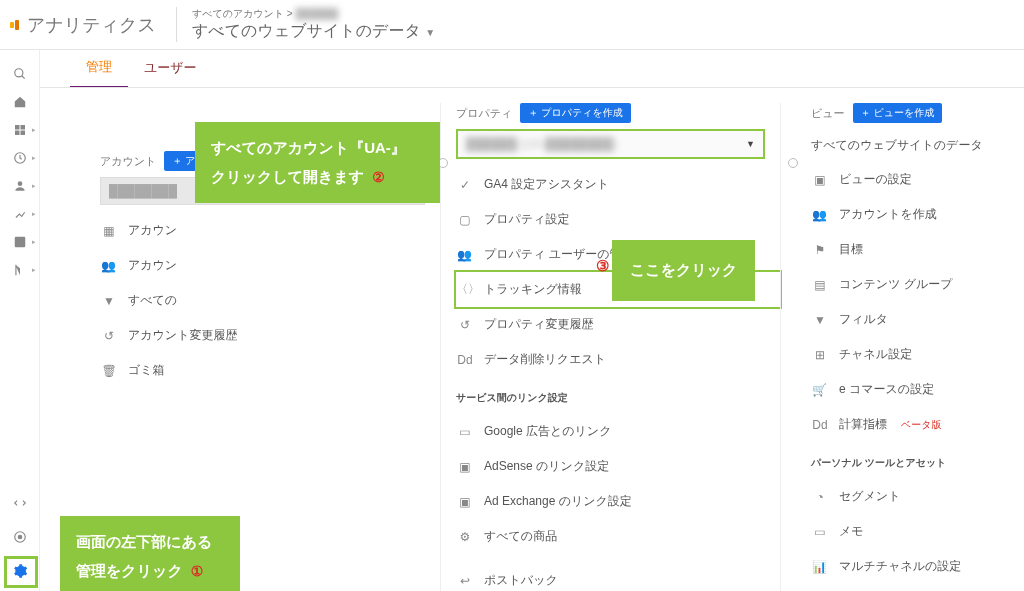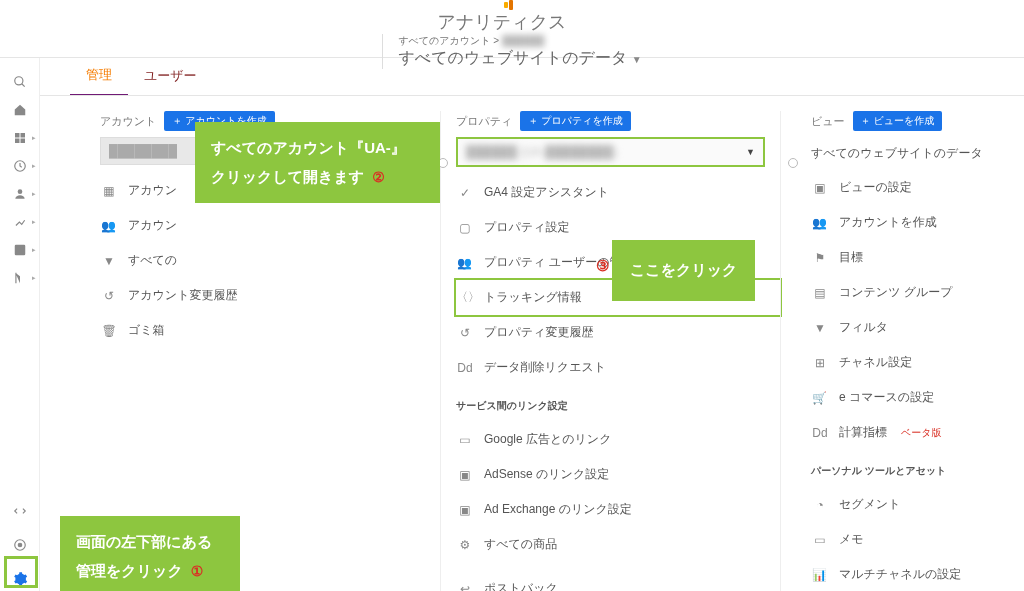--- a/index.html
+++ b/index.html
@@ -1,18 +1,18 @@
 <!DOCTYPE html>
 <html><head>
 <meta charset="utf-8">
 <style>
 * { box-sizing: border-box; margin: 0; padding: 0; }
 body { font-family: Arial, "Hiragino Sans", sans-serif; font-size: 12px; color: #555; background: #fff; }
 
-.header { display: flex; align-items: center; height: 58px; border-bottom: 1px solid #e5e5e5; padding: 0 24px; flex-direction: column; }
+.header { display: flex; align-items: center; height: 50px; border-bottom: 1px solid #e5e5e5; padding: 0 10px; }
 .logo { font-size: 20px; color: #F9AB00; margin-right: 8px; display: flex; align-items: center; gap: 1px; }
 .logo .bar { display: inline-block; background: #F9AB00; border-radius: 1px; }
 .logo .b1 { width: 4px; height: 6px; }
 .logo .b2 { width: 4px; height: 10px; background: #E37400; }
 .app-title { font-size: 18px; color: #777; margin-right: 20px; font-weight: 400; }
 .breadcrumb { border-left: 1px solid #ddd; padding-left: 15px; }
 .bc-small { font-size: 10px; color: #777; }
 .bc-large { font-size: 16px; color: #666; }
 .bc-large .caret { font-size: 10px; color: #888; }
 
@@ -23,21 +23,21 @@
 .leftnav .spacer { flex: 1; }
 .nav-bot { margin-bottom: 6px; }
 
 .main { flex: 1; display: flex; flex-direction: column; }
 .tabs { display: flex; border-bottom: 1px solid #e5e5e5; padding-left: 30px; height: 38px; align-items: flex-end; }
 .tab { padding: 10px 16px; font-size: 13px; color: #7f1d1d; cursor: pointer; }
 .tab.active { color: #F57C00; border-bottom: 1px solid #701a75; }
 
 .columns { flex: 1; display: flex; padding: 15px 0 0 60px; overflow: hidden; }
 .col { display: flex; flex-direction: column; }
-.col-account { width: 340px; }
+.col-account { width: 340px; margin-top: 48px; }
 .col-property { width: 340px; border-left: 1px solid #eee; padding-left: 0; }
 .col-view { flex: 1; border-left: 1px solid #eee; }
 
 .col-head { display: flex; align-items: center; gap: 8px; padding: 0 15px 6px 0; }
 .col-label { font-size: 11px; color: #777; }
 .btn-blue { background: #1a73e8; color: #fff; font-size: 10px; padding: 3px 8px; border-radius: 2px; display: inline-flex; align-items: center; gap: 3px; cursor: pointer; }
 
 .selector { margin: 0 15px 8px 0; border: 1px solid #ddd; padding: 6px 8px; font-size: 12px; color: #444; background: #fafafa; display: flex; justify-content: space-between; align-items: center; }
 .selector.redacted { background: #e8e8e8; color: #aaa; }
 .selector-hi { border: 2px solid #8DC63F; }

